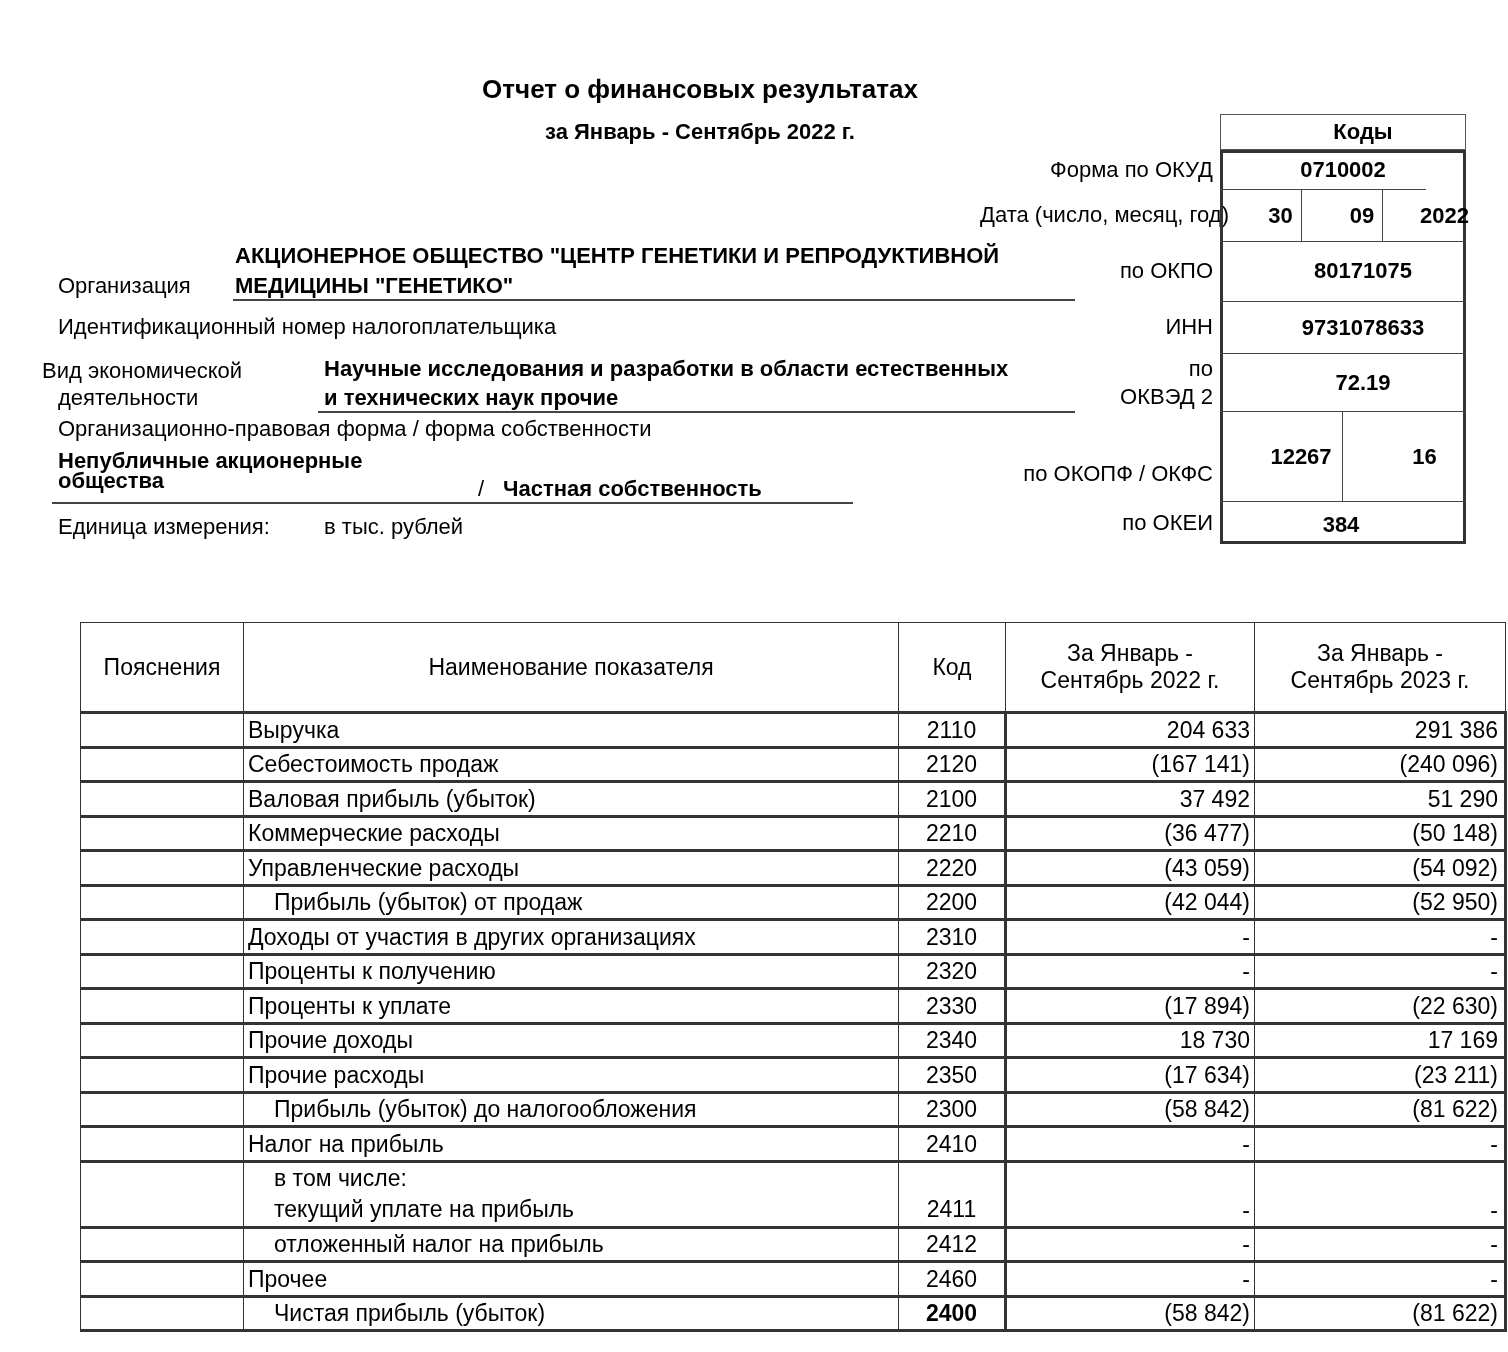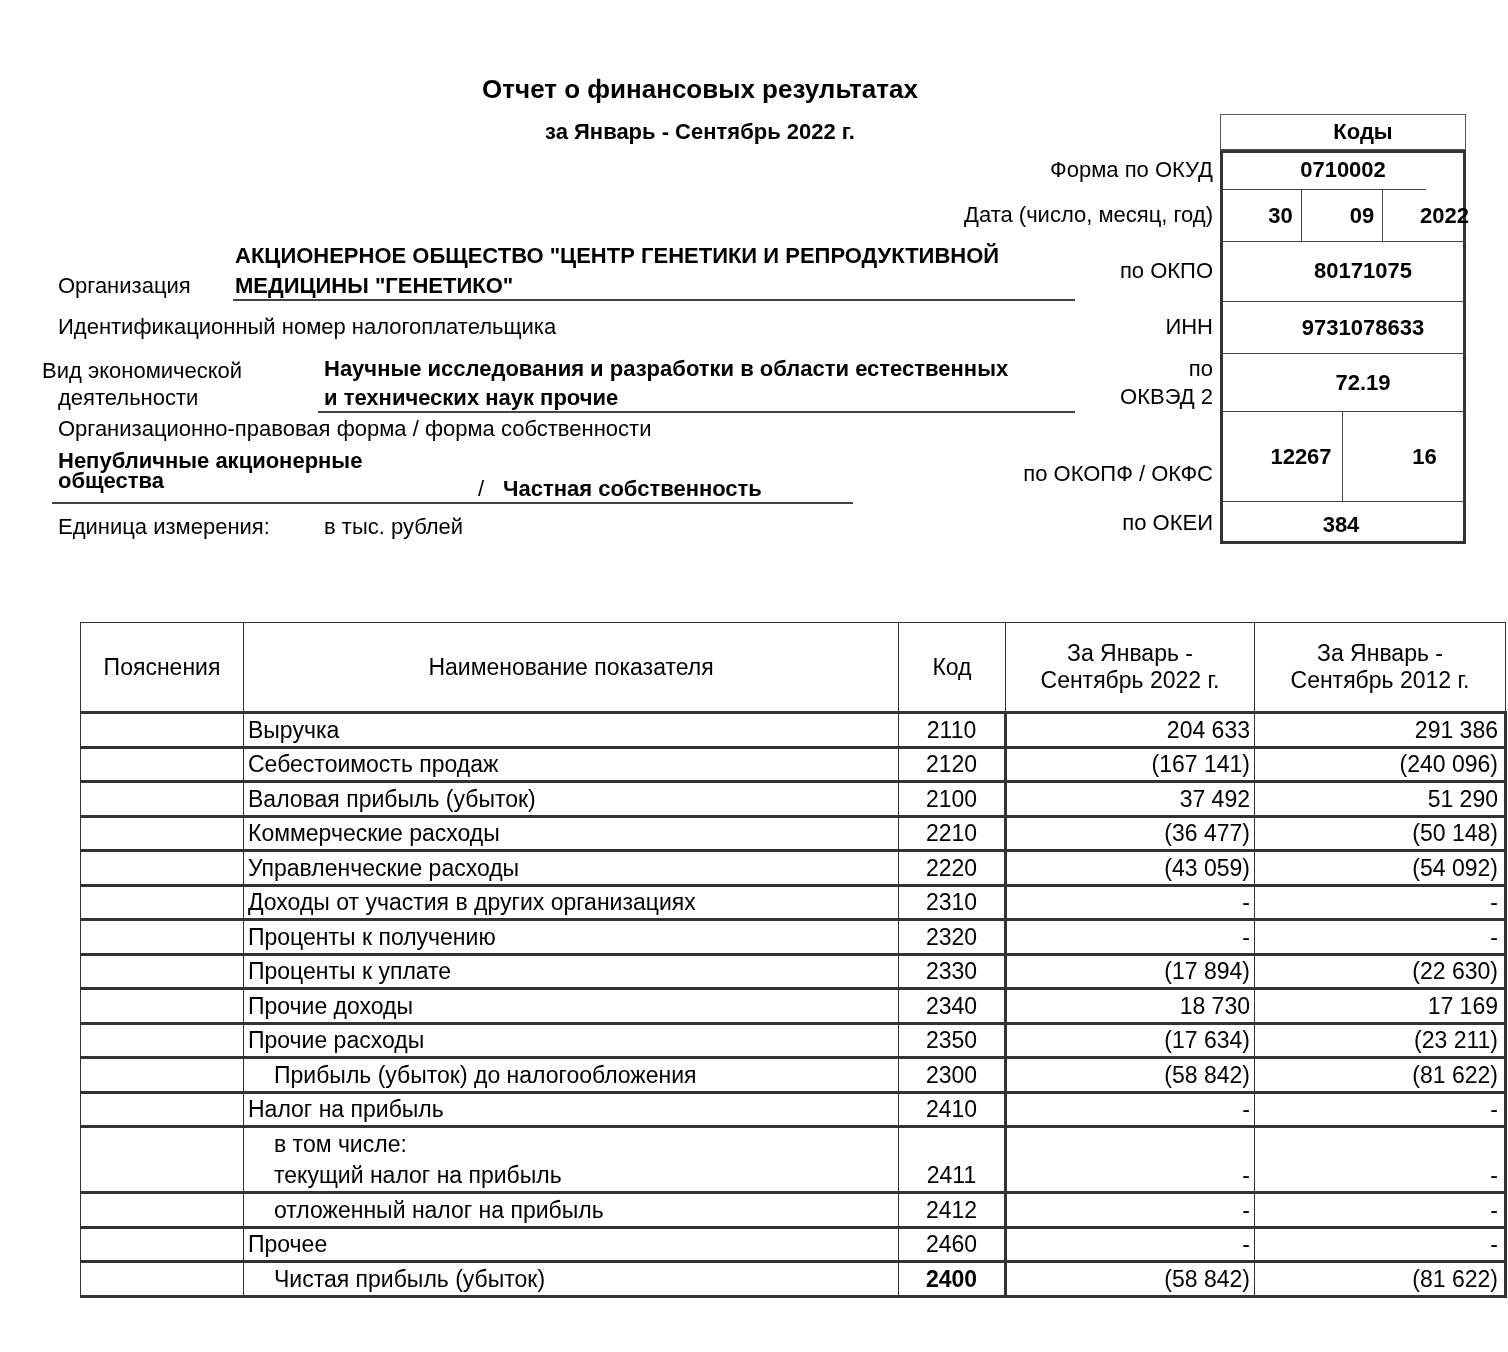--- a/index.html
+++ b/index.html
@@ -34,21 +34,21 @@
 </style>
 </head>
 <body>
 
 <div>
   <div class="abs title">Отчет о финансовых результатах</div>
   <div class="abs subtitle">за Январь - Сентябрь 2022 г.</div>
 </div>
 
 <div class="abs rlbl" style="right:295px; top:157px;">Форма по ОКУД</div>
-<div class="abs rlbl" style="right:295px; top:202px;">Дата (число, месяц, год)</div>
+<div class="abs rlbl" style="right:279px; top:202px;">Дата (число, месяц, год)</div>
 <div class="abs rlbl" style="right:295px; top:258px;">по ОКПО</div>
 <div class="abs rlbl" style="right:295px; top:314px;">ИНН</div>
 <div class="abs rlbl" style="right:295px; top:356px;">по</div>
 <div class="abs rlbl" style="right:295px; top:384px;">ОКВЭД 2</div>
 <div class="abs rlbl" style="right:295px; top:461px;">по ОКОПФ / ОКФС</div>
 <div class="abs rlbl" style="right:295px; top:510px;">по ОКЕИ</div>
 
 <div class="codes">
   <div class="cbox thin" style="left:0; top:0; width:246px; height:36px; border-width:1.5px;">Коды</div>
   <div style="position:absolute; left:0; top:36px; width:246px; height:394px; box-sizing:border-box; border:3px solid #333;"></div>
@@ -92,21 +92,21 @@
     <tr>
       <th class="c-note">Пояснения</th>
       <th class="c-name" style="text-align:center; padding-left:0 !important;">Наименование показателя</th>
       <th class="c-code">Код</th>
       <th class="c-v1" style="text-align:center; padding-right:0 !important;">
         <div>За Январь -</div>
         <div>Сентябрь 2022 г.</div>
       </th>
       <th class="c-v2" style="text-align:center; padding-right:0 !important;">
         <div>За Январь -</div>
-        <div>Сентябрь 2012 г.</div>
+        <div>Сентябрь 2023 г.</div>
       </th>
     </tr>
   </thead>
   <tbody id="tbody">
       <tr class="thick-top">
         <td class="c-note"></td>
         <td class="c-name">Выручка</td>
         <td class="c-code">2110</td>
         <td class="c-v1 valbox">204 633</td>
         <td class="c-v2 valright">291 386</td>
@@ -131,20 +131,27 @@
         <td class="c-code">2210</td>
         <td class="c-v1 valbox">(36 477)</td>
         <td class="c-v2 valright">(50 148)</td>
       </tr>
       <tr class="thick-top">
         <td class="c-note"></td>
         <td class="c-name">Управленческие расходы</td>
         <td class="c-code">2220</td>
         <td class="c-v1 valbox">(43 059)</td>
         <td class="c-v2 valright">(54 092)</td>
+      </tr>
+      <tr class="thick-top">
+        <td class="c-note"></td>
+        <td class="c-name indent">Прибыль (убыток) от продаж</td>
+        <td class="c-code">2200</td>
+        <td class="c-v1 valbox">(42 044)</td>
+        <td class="c-v2 valright">(52 950)</td>
       </tr>
       <tr class="thick-top">
         <td class="c-note"></td>
         <td class="c-name">Доходы от участия в других организациях</td>
         <td class="c-code">2310</td>
         <td class="c-v1 valbox">-</td>
         <td class="c-v2 valright">-</td>
       </tr>
       <tr class="thick-top">
         <td class="c-note"></td>
@@ -190,21 +197,21 @@
       </tr>
       <tr class="thick-top">
         <td class="c-note" style="border-bottom: none;"></td>
         <td class="c-name indent" style="border-bottom: none;">в том числе:</td>
         <td class="c-code" style="border-bottom: none;"></td>
         <td class="c-v1 valbox" style="border-bottom: none;"></td>
         <td class="c-v2 valright" style="border-bottom: none;"></td>
       </tr>
       <tr class="thick-top">
         <td class="c-note" style="border-top: none;"></td>
-        <td class="c-name indent" style="border-top: none; vertical-align: top;">текущий налог на прибыль</td>
+        <td class="c-name indent" style="border-top: none; vertical-align: top;">текущий уплате на прибыль</td>
         <td class="c-code" style="border-top: none; vertical-align: top;">2411</td>
         <td class="c-v1 valbox" style="border-top: none;">-</td>
         <td class="c-v2 valright" style="border-top: none;">-</td>
       </tr>
       <tr class="thick-top">
         <td class="c-note"></td>
         <td class="c-name indent">отложенный налог на прибыль</td>
         <td class="c-code">2412</td>
         <td class="c-v1 valbox">-</td>
         <td class="c-v2 valright">-</td>

